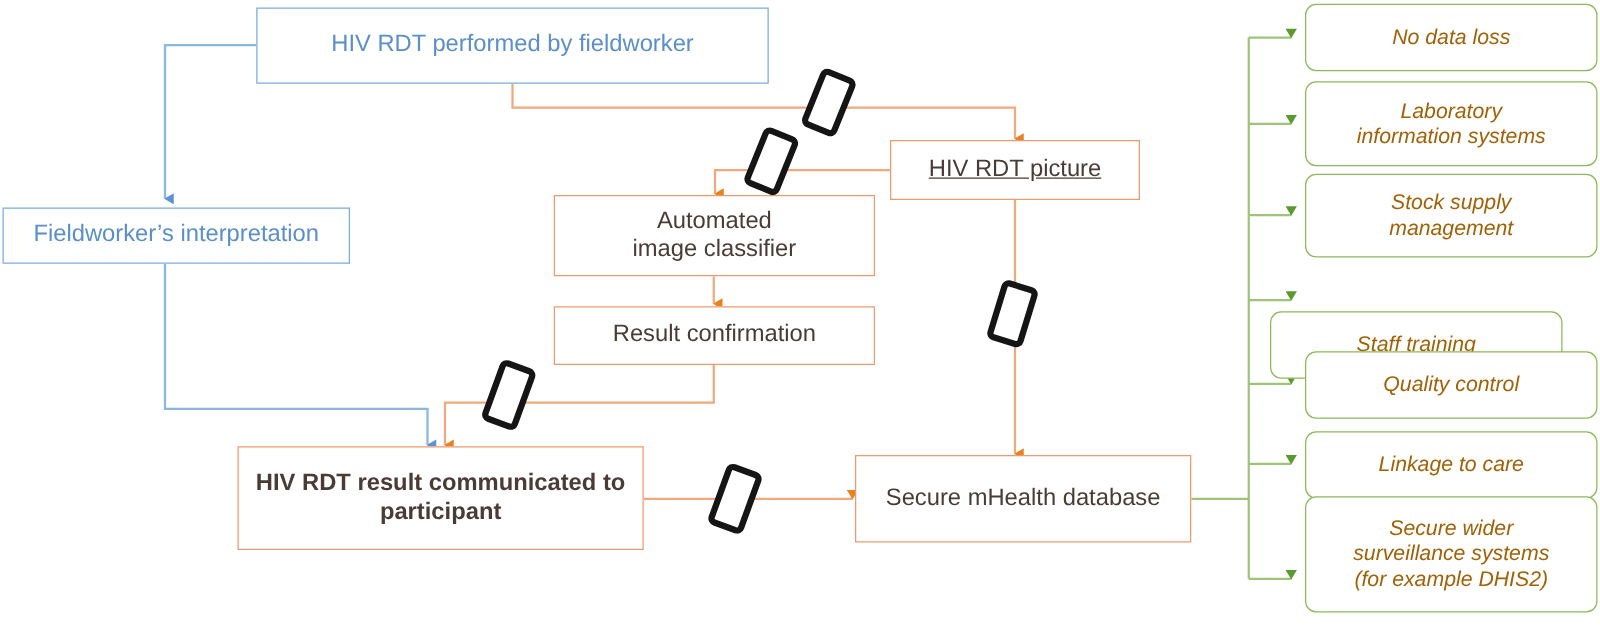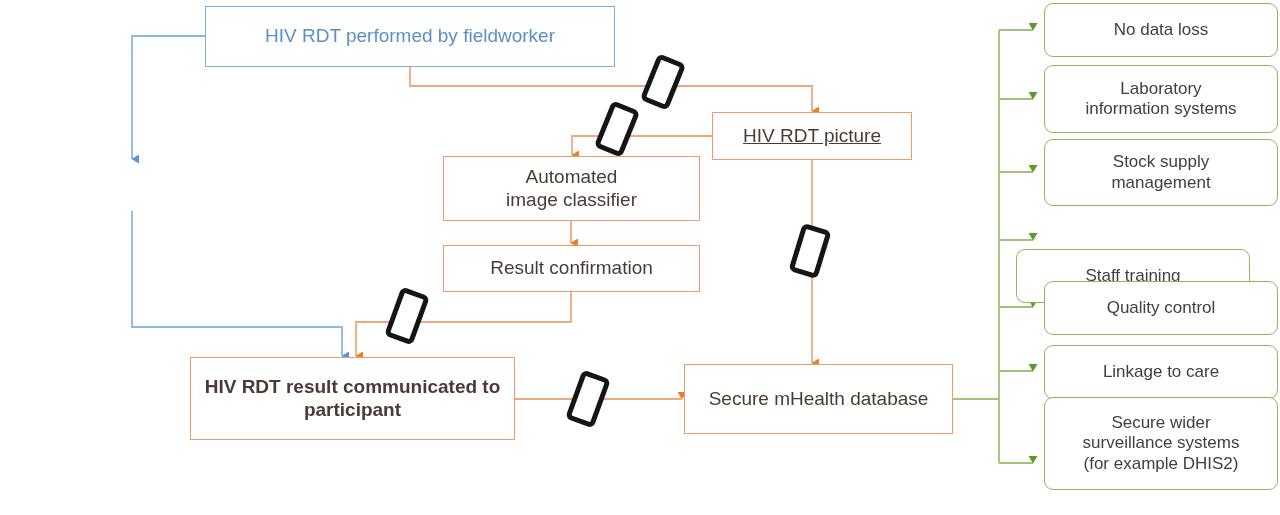--- a/index.html
+++ b/index.html
@@ -48,23 +48,24 @@
   }
   
   .node.orange {
     border: 1.6px solid #ed9a6e;
     color: #4a3b35;
     font-size: 19px;
   }
   
   .node.green {
     border: 1.6px solid #8cba5a;
-    color: #404040;
+    color: #a16207;
     font-size: 17px;
     border-radius: 9px;
+    font-style: italic;
   }
   .phone {
     position: absolute;
     box-sizing: border-box;
     border: 5px solid #151515;
     border-radius: 6px;
     background: #ffffff;
   }
 </style>
 </head>
@@ -129,20 +130,23 @@
       <path d="M999,307 L1033,307" fill="none" stroke="#9ec47a" stroke-width="1.8" marker-end="url(#arrowGreen)"></path>
       <path d="M999,371 L1033,371" fill="none" stroke="#9ec47a" stroke-width="1.8" marker-end="url(#arrowGreen)"></path>
       <path d="M999,463 L1033,463" fill="none" stroke="#9ec47a" stroke-width="1.8" marker-end="url(#arrowGreen)"></path>
     </g>
   </svg>
 
   <div class="node blue" style="left:205px; top:6px; width:410px; height:61px;">
     <span class="label">HIV RDT performed by fieldworker</span>
   </div>
 
+  <div class="node blue" style="left:2px; top:166px; width:278px; height:45px;">
+    <span class="label">Fieldworker’s interpretation</span>
+  </div>
 
   <div class="node orange" style="left:712px; top:112px; width:200px; height:48px;text-decoration:underline;">
     <span class="label">HIV RDT picture</span>
   </div>
 
   <div class="node orange" style="left:443px; top:156px; width:257px; height:65px;">
     <span class="label">Automated
 image classifier</span>
   </div>
 

